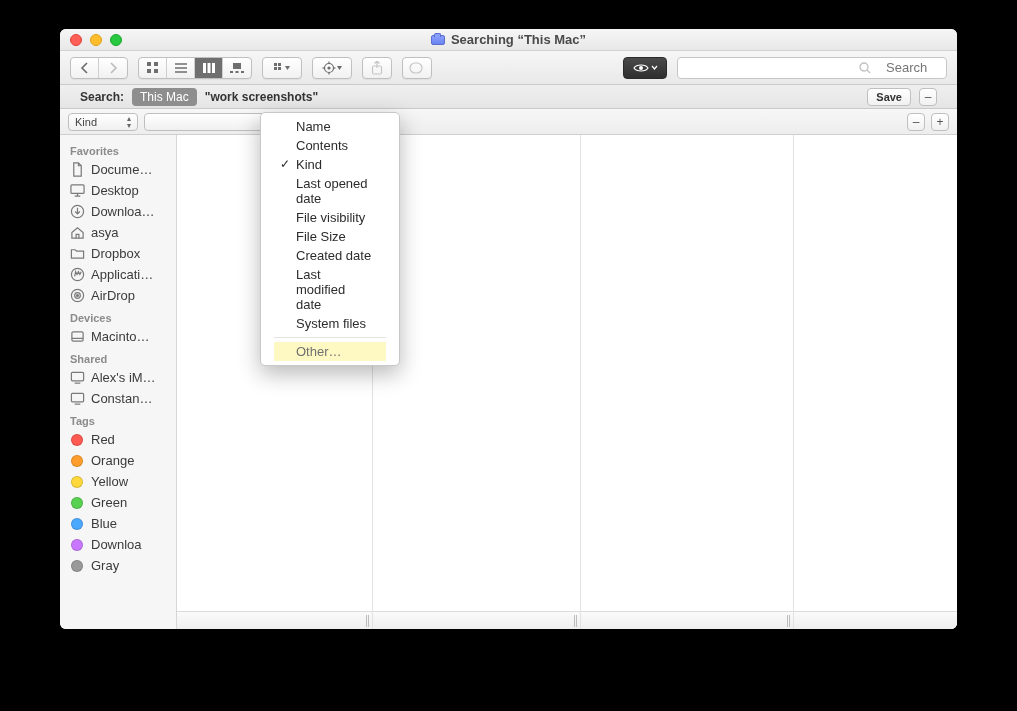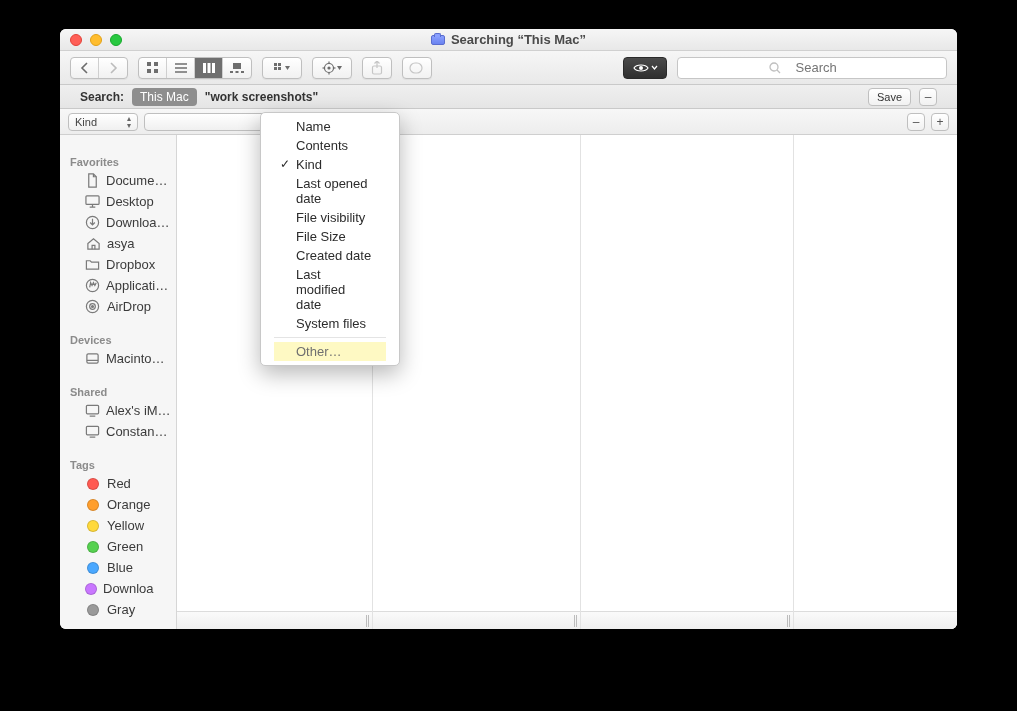--- a/index.html
+++ b/index.html
@@ -98,21 +98,21 @@
     height:22px; min-width:44px; border-radius:4px;
     background: linear-gradient(#4a4a4a,#2f2f2f);
     border:1px solid #2a2a2a;
     display:flex; align-items:center; justify-content:center;
     color:#fff; gap:2px;
   }
   .search {
     height: 22px; flex-basis: 270px;
     border:1px solid #c6c6c6; border-radius: 4px;
     background: #fff;
-    display:flex; align-items:center; justify-content:center;
+    display:flex; align-items:center; justify-content:flex-end;
     color:#9a9a9a; gap:15px;
   }
   .search svg { opacity:.55;}
   .search input {
     border:none; outline:none; width:60px; background:transparent;
     font-size:13px; color:#555; text-align:left;
   }
 
   
   .scopebar {
@@ -127,21 +127,21 @@
   .pill {
     background:#8e8e8e; color:#fff; border-radius:4px;
     padding:2px 8px; font-size:12px;
   }
   .query { font-weight:700; }
   .scopebar .spacer { flex:1;}
   .savebtn {
     height:18px; padding:0 8px; font-size:11px;
     border:1px solid #bfbfbf; border-radius:4px;
     background: linear-gradient(#fff,#f1f1f1);
-    display:flex; align-items:center;
+    display:flex; align-items:center;font-weight:bold;
   }
   .circle {
     width:18px; height:18px; border-radius:4px;
     border:1px solid #bfbfbf;
     background:linear-gradient(#fff,#f1f1f1);
     display:flex; align-items:center; justify-content:center;
     font-size:12px; color:#555;
   }
 
   
@@ -185,25 +185,24 @@
   .sidebar {
     width: 117px;
     background:#f6f6f6;
     border-right:1px solid #d6d6d6;
     overflow:hidden;
     padding-top:4px;
   }
   .sidebar .group {
     font-size:11px; color:#8b8b8b; font-weight:600;
     padding:6px 10px 2px;
-    margin-top:11px;
   }
   .sidebar .item {
     display:flex; align-items:center; gap:6px;
-    padding:3px 25px;
+    padding:3px 9px;
     font-size:13px; color:#3b3b3b;
     white-space:nowrap; overflow:hidden; text-overflow:ellipsis;
   }
   .sidebar .item .ic { width:16px; display:flex; align-items:center; justify-content:center; color:#7a7a7a;}
   .tagdot { width:12px; height:12px; border-radius:50%; border:1px solid rgba(0,0,0,.15);}
   .content {
     flex:1; background:#fff; position:relative;
   }
   .columns {
     position:absolute; inset:0;

